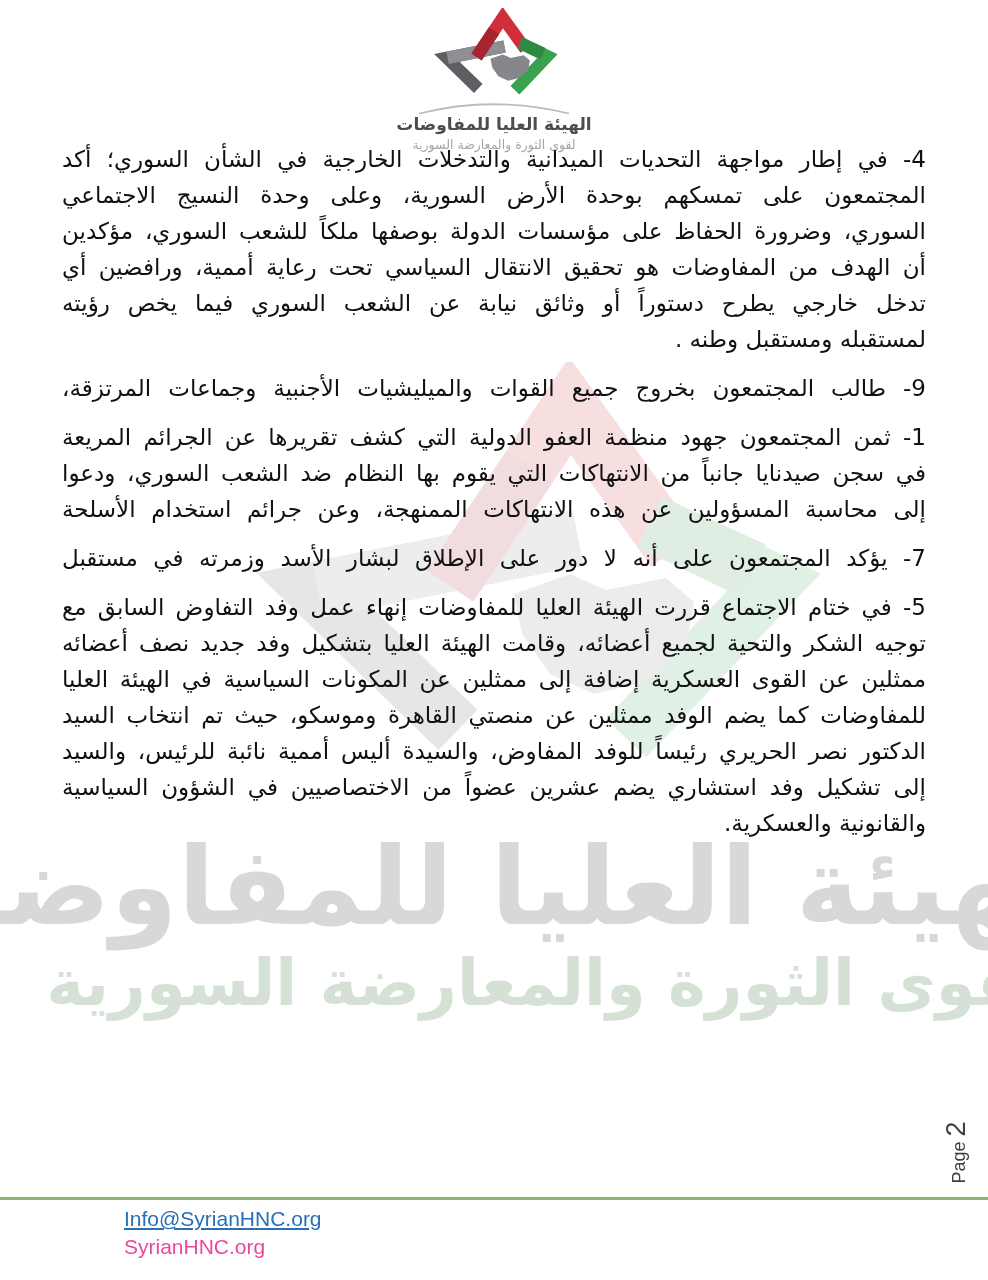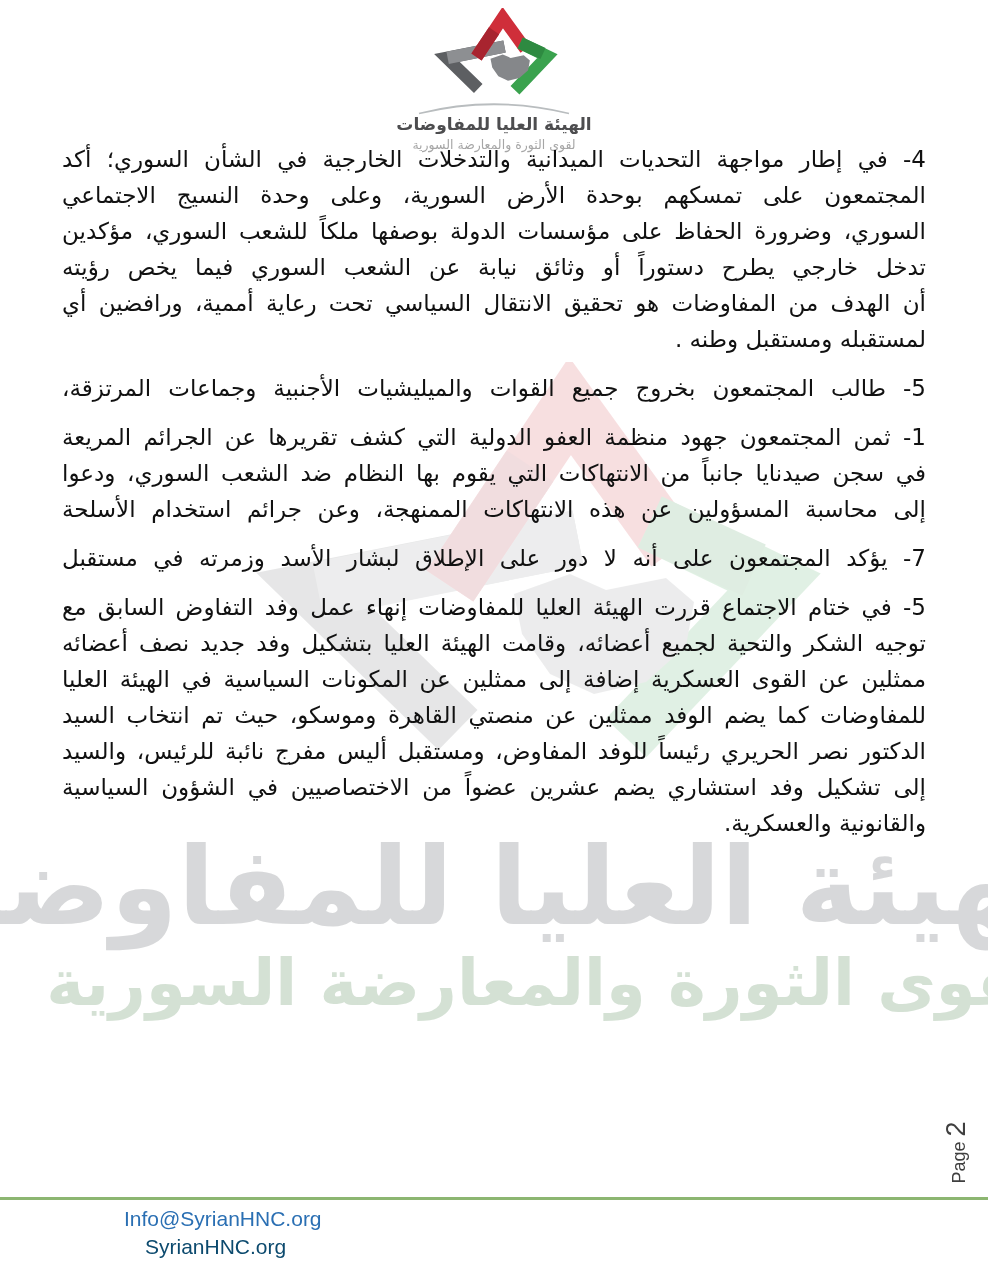--- a/index.html
+++ b/index.html
@@ -47,24 +47,24 @@
   .page-num-inner{
     transform:rotate(-90deg);white-space:nowrap;color:#3f3f3f;
     font-family:"Liberation Sans",sans-serif;display:flex;align-items:baseline;gap:5px;
   }
   .page-num-word{font-size:18px;}
   .page-num-value{font-size:27px;}
   
   .footer-rule{position:absolute;left:0;right:0;top:1197px;height:3px;background:var(--rule-green,#8cb671);}
   .footer{position:absolute;left:124px;top:1207px;font-family:"Liberation Sans",sans-serif;}
   .footer-email{
-    display:inline-block;color:var(--link-blue,#2a6fb3);
+    display:inline-block;color:var(--link-blue,#2a6fb3);text-decoration:underline;
     font-size:21px;font-weight:500;cursor:pointer;
   }
-  .footer-site{font-size:21px;color:#0c4a6e;margin-top:4px;font-weight:500;margin-left:21px;}
+  .footer-site{font-size:21px;color:#ec4899;margin-top:4px;font-weight:500;}
 </style>
 </head>
 <body>
 
 <svg width="0" height="0" style="position:absolute" aria-hidden="true">
   <defs>
     <symbol id="hnc-star" viewBox="0 0 160 112">
 
       <path d="M92,44 L26,57 L62,92" fill="none" stroke="var(--logo-gray-dark,#5d5f62)" stroke-width="14" stroke-linejoin="miter" stroke-miterlimit="6"></path>
       <path d="M92,44 L27,57" fill="none" stroke="var(--logo-gray-light,#8d8f92)" stroke-width="14"></path>
@@ -95,41 +95,41 @@
   </svg>
   <div class="logo-title">الهيئة العليا للمفاوضات</div>
   <div class="logo-subtitle">لقوى الثورة والمعارضة السورية</div>
 </div>
 
 <div class="content">
   <div class="para">
     <div class="line">4- في إطار مواجهة التحديات الميدانية والتدخلات الخارجية في الشأن السوري؛ أكد</div>
     <div class="line">المجتمعون على تمسكهم بوحدة الأرض السورية، وعلى وحدة النسيج الاجتماعي</div>
     <div class="line">السوري، وضرورة الحفاظ على مؤسسات الدولة بوصفها ملكاً للشعب السوري، مؤكدين</div>
+    <div class="line">أن الهدف من المفاوضات هو تحقيق الانتقال السياسي تحت رعاية أممية، ورافضين أي</div>
     <div class="line">تدخل خارجي يطرح دستوراً أو وثائق نيابة عن الشعب السوري فيما يخص رؤيته</div>
-    <div class="line">أن الهدف من المفاوضات هو تحقيق الانتقال السياسي تحت رعاية أممية، ورافضين أي</div>
     <div class="line last">لمستقبله ومستقبل وطنه .</div>
   </div>
   <div class="para">
-    <div class="line">5- طالب المجتمعون بخروج جميع القوات والميليشيات الأجنبية وجماعات المرتزقة،</div>
+    <div class="line">9- طالب المجتمعون بخروج جميع القوات والميليشيات الأجنبية وجماعات المرتزقة،</div>
   </div>
   <div class="para">
     <div class="line">1- ثمن المجتمعون جهود منظمة العفو الدولية التي كشف تقريرها عن الجرائم المريعة</div>
     <div class="line">في سجن صيدنايا جانباً من الانتهاكات التي يقوم بها النظام ضد الشعب السوري، ودعوا</div>
     <div class="line">إلى محاسبة المسؤولين عن هذه الانتهاكات الممنهجة، وعن جرائم استخدام الأسلحة</div>
   </div>
   <div class="para">
     <div class="line">7- يؤكد المجتمعون على أنه لا دور على الإطلاق لبشار الأسد وزمرته في مستقبل</div>
   </div>
   <div class="para">
     <div class="line">5- في ختام الاجتماع قررت الهيئة العليا للمفاوضات إنهاء عمل وفد التفاوض السابق مع</div>
     <div class="line">توجيه الشكر والتحية لجميع أعضائه، وقامت الهيئة العليا بتشكيل وفد جديد نصف أعضائه</div>
     <div class="line">ممثلين عن القوى العسكرية إضافة إلى ممثلين عن المكونات السياسية في الهيئة العليا</div>
     <div class="line">للمفاوضات كما يضم الوفد ممثلين عن منصتي القاهرة وموسكو، حيث تم انتخاب السيد</div>
-    <div class="line">الدكتور نصر الحريري رئيساً للوفد المفاوض، ومستقبل أليس مفرج نائبة للرئيس، والسيد</div>
+    <div class="line">الدكتور نصر الحريري رئيساً للوفد المفاوض، والسيدة أليس أممية نائبة للرئيس، والسيد</div>
     <div class="line">إلى تشكيل وفد استشاري يضم عشرين عضواً من الاختصاصيين في الشؤون السياسية</div>
     <div class="line last">والقانونية والعسكرية.</div>
   </div>
 </div>
 
 <div class="page-num">
   <div class="page-num-inner">
     <span class="page-num-word">Page</span>
     <span class="page-num-value">2</span>
   </div>

